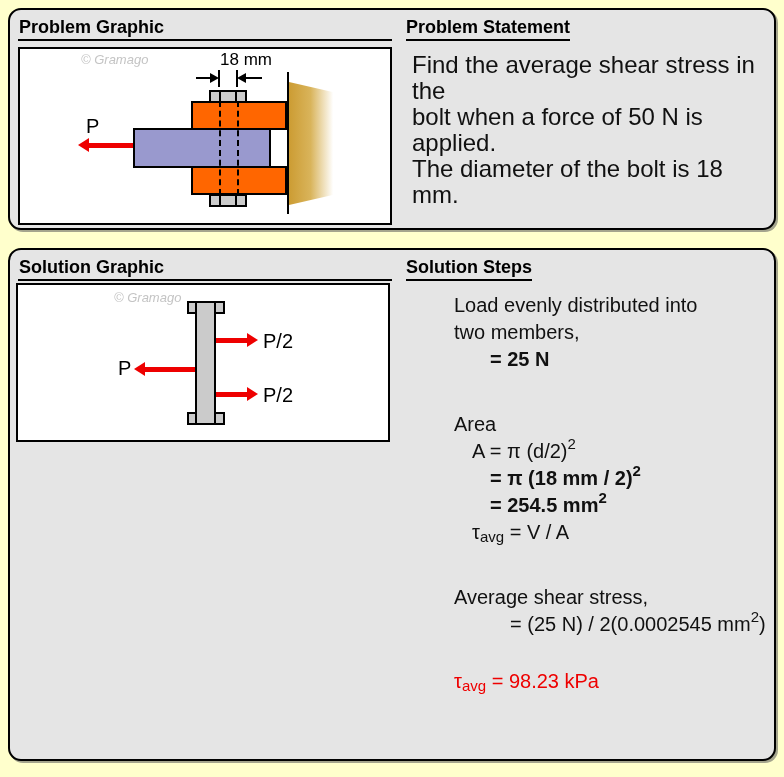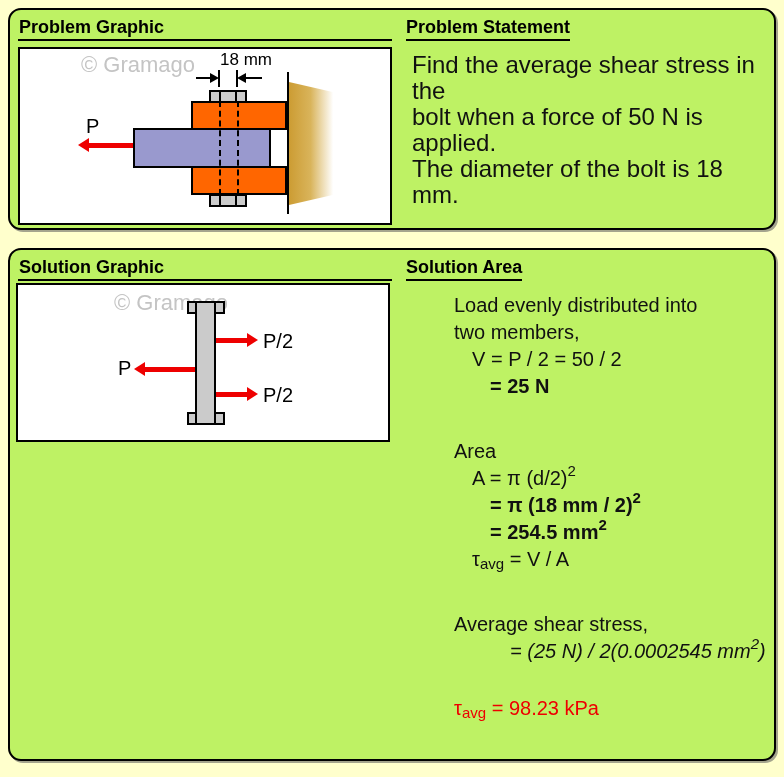--- a/index.html
+++ b/index.html
@@ -2,39 +2,39 @@
 <html><head>
 <meta charset="utf-8">
 <style>
   * { margin:0; padding:0; box-sizing:border-box; }
   html,body { width:784px; height:777px; }
   body { font-family:"Liberation Sans", sans-serif; color:#111; }
   .page { position:relative; width:784px; height:777px; background:#FFFFCC; overflow:hidden; }
 
   .panel {
     position:absolute; left:8px; width:768px;
-    background:#bef264; border:2px solid #000; border-radius:13px;
+    background:#e5e5e5; border:2px solid #000; border-radius:13px;
     box-shadow:2px 2px 0 rgba(90,90,90,.55);
   }
   .panel-problem { top:8px;  height:222px; }
   .panel-solution{ top:248px; height:513px; }
 
   .panel-title { position:absolute; left:9px; top:7px; font-size:18px; font-weight:bold; color:#000; }
   .title-rule  { position:absolute; left:8px; top:29px; width:374px; height:2px; background:#000; }
 
   .col-title {
     position:absolute; left:396px; top:7px; font-size:18px; font-weight:bold; color:#000;
     display:inline-block; border-bottom:2px solid #000; padding-bottom:1px;
   }
 
   .gbox { position:absolute; background:#fff; border:2px solid #000; }
   .gbox-problem  { left:8px; top:37px; width:374px; height:178px; }
   .gbox-solution { left:6px; top:33px; width:374px; height:159px; }
 
-  .watermark { position:absolute; color:#C4C4C4; font-size:22px; }
+  .watermark { position:absolute; color:#C4C4C4; font-size:13px;font-style:italic; }
 
   
   .dim-label { position:absolute; left:162px; top:1px; width:90px; text-align:right; font-size:17px; color:#000; }
   .tick { position:absolute; width:2px; height:17px; top:21px; background:#000; }
   .tick-left  { left:198px; } .tick-right { left:216px; }
   .shaft-h { position:absolute; height:2px; background:#000; top:28px; }
   .dimL-shaft { left:176px; width:15px; }
   .dimR-shaft { left:226px; width:16px; }
   .tri { position:absolute; width:0; height:0; }
   .dimL-tri { left:190px; top:24px; border-top:5px solid transparent; border-bottom:5px solid transparent; border-left:9px solid #000; }
@@ -82,21 +82,21 @@
   .ph-bot-shaft { left:198px; top:107px; width:31px; }
   .ph-bot-tri  { left:229px; top:102px; border-top:7.5px solid transparent; border-bottom:7.5px solid transparent; border-left:11px solid #EE0000; }
   .ph-bot-label{ left:245px; top:99px; }
 
   
   .statement { position:absolute; left:402px; top:42px; font-size:24px; line-height:26px; color:#111; }
   .steps { position:absolute; left:404px; top:42px; font-size:20px; color:#111;margin-left:40px; }
   .step-line { line-height:27px; white-space:nowrap; }
   .step-line.ind1 { margin-left:18px; }
   .step-line.ind2 { margin-left:36px;font-weight:bold; }
-  .step-line.ind3 { margin-left:56px;font-style:italic; }
+  .step-line.ind3 { margin-left:56px; }
   .step-line.red  { color:#EE0000; }
   .step-line sup { font-size:15px; position:relative; top:-1px; vertical-align:super; line-height:0; }
   .step-line sub { font-size:15px; position:relative; top:3px; vertical-align:baseline; line-height:0; }
 </style>
 </head>
 <body>
 
 <div class="page">
 
   <section class="panel panel-problem">
@@ -161,25 +161,24 @@
 
       <div class="red-shaft ph-top-shaft"></div>
       <div class="tri ph-top-tri"></div>
       <span class="force-label ph-top-label">P/2</span>
 
       <div class="red-shaft ph-bot-shaft"></div>
       <div class="tri ph-bot-tri"></div>
       <span class="force-label ph-bot-label">P/2</span>
     </div>
 
-    <h2 class="col-title">Solution Area</h2>
+    <h2 class="col-title">Solution Steps</h2>
     <div class="steps">
         <div class="step-line ind0"><span>Load evenly distributed into</span></div>
         <div class="step-line ind0"><span>two members,</span></div>
-        <div class="step-line ind1"><span>V = P / 2 = 50 / 2</span></div>
         <div class="step-line ind2"><span>= 25 N</span></div>
         <div class="step-line ind0" style="margin-top: 38px;"><span>Area</span></div>
         <div class="step-line ind1"><span>A = π (d/2)</span><sup>2</sup></div>
         <div class="step-line ind2"><span>= π (18 mm / 2)</span><sup>2</sup></div>
         <div class="step-line ind2"><span>= 254.5 mm</span><sup>2</sup></div>
         <div class="step-line ind1"><span>τ</span><sub>avg</sub><span> = V / A</span></div>
         <div class="step-line ind0" style="margin-top: 38px;"><span>Average shear stress,</span></div>
         <div class="step-line ind3"><span>= (25 N) / 2(0.0002545 mm</span><sup>2</sup><span>)</span></div>
         <div class="step-line ind0 red" style="margin-top: 30px;"><span>τ</span><sub>avg</sub><span> = 98.23 kPa</span></div>
       </div>

